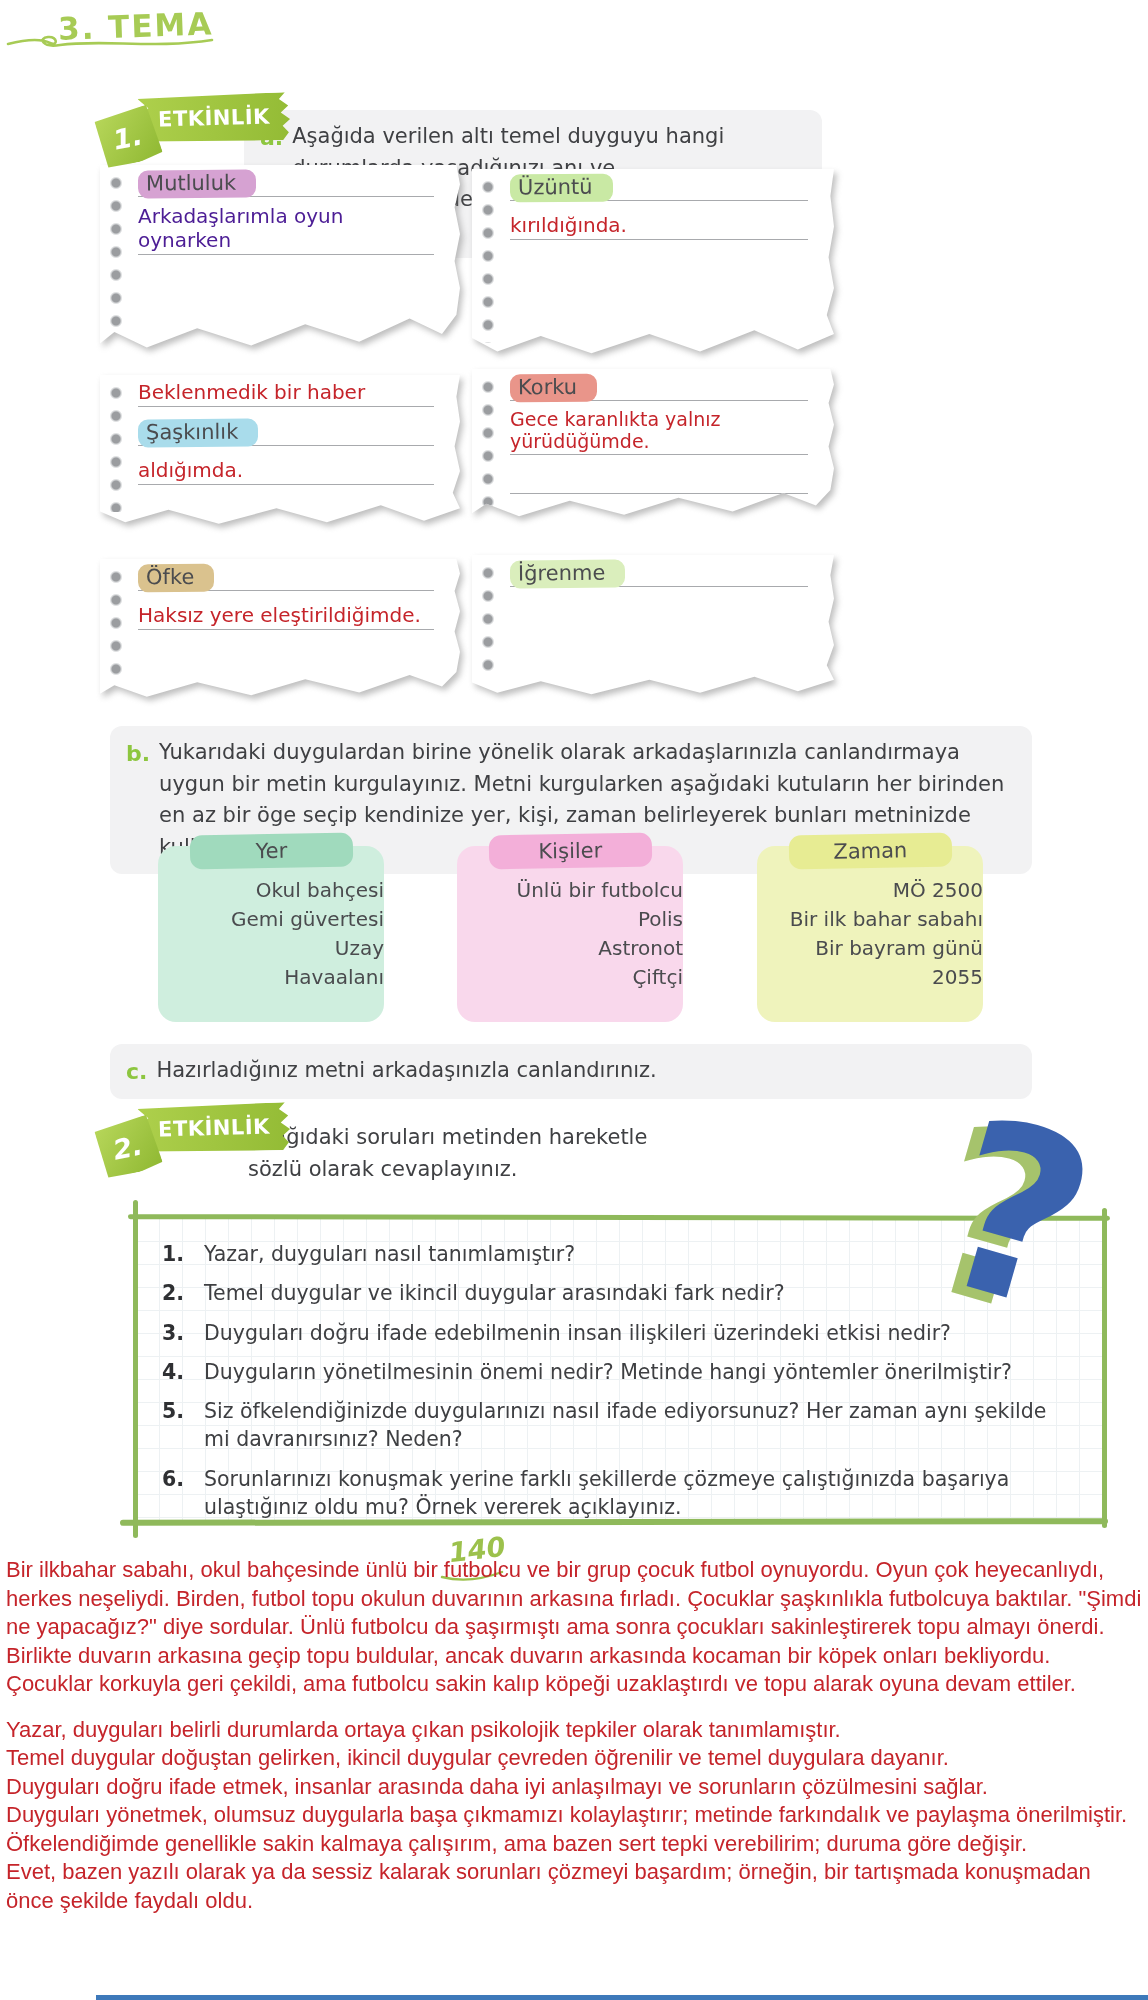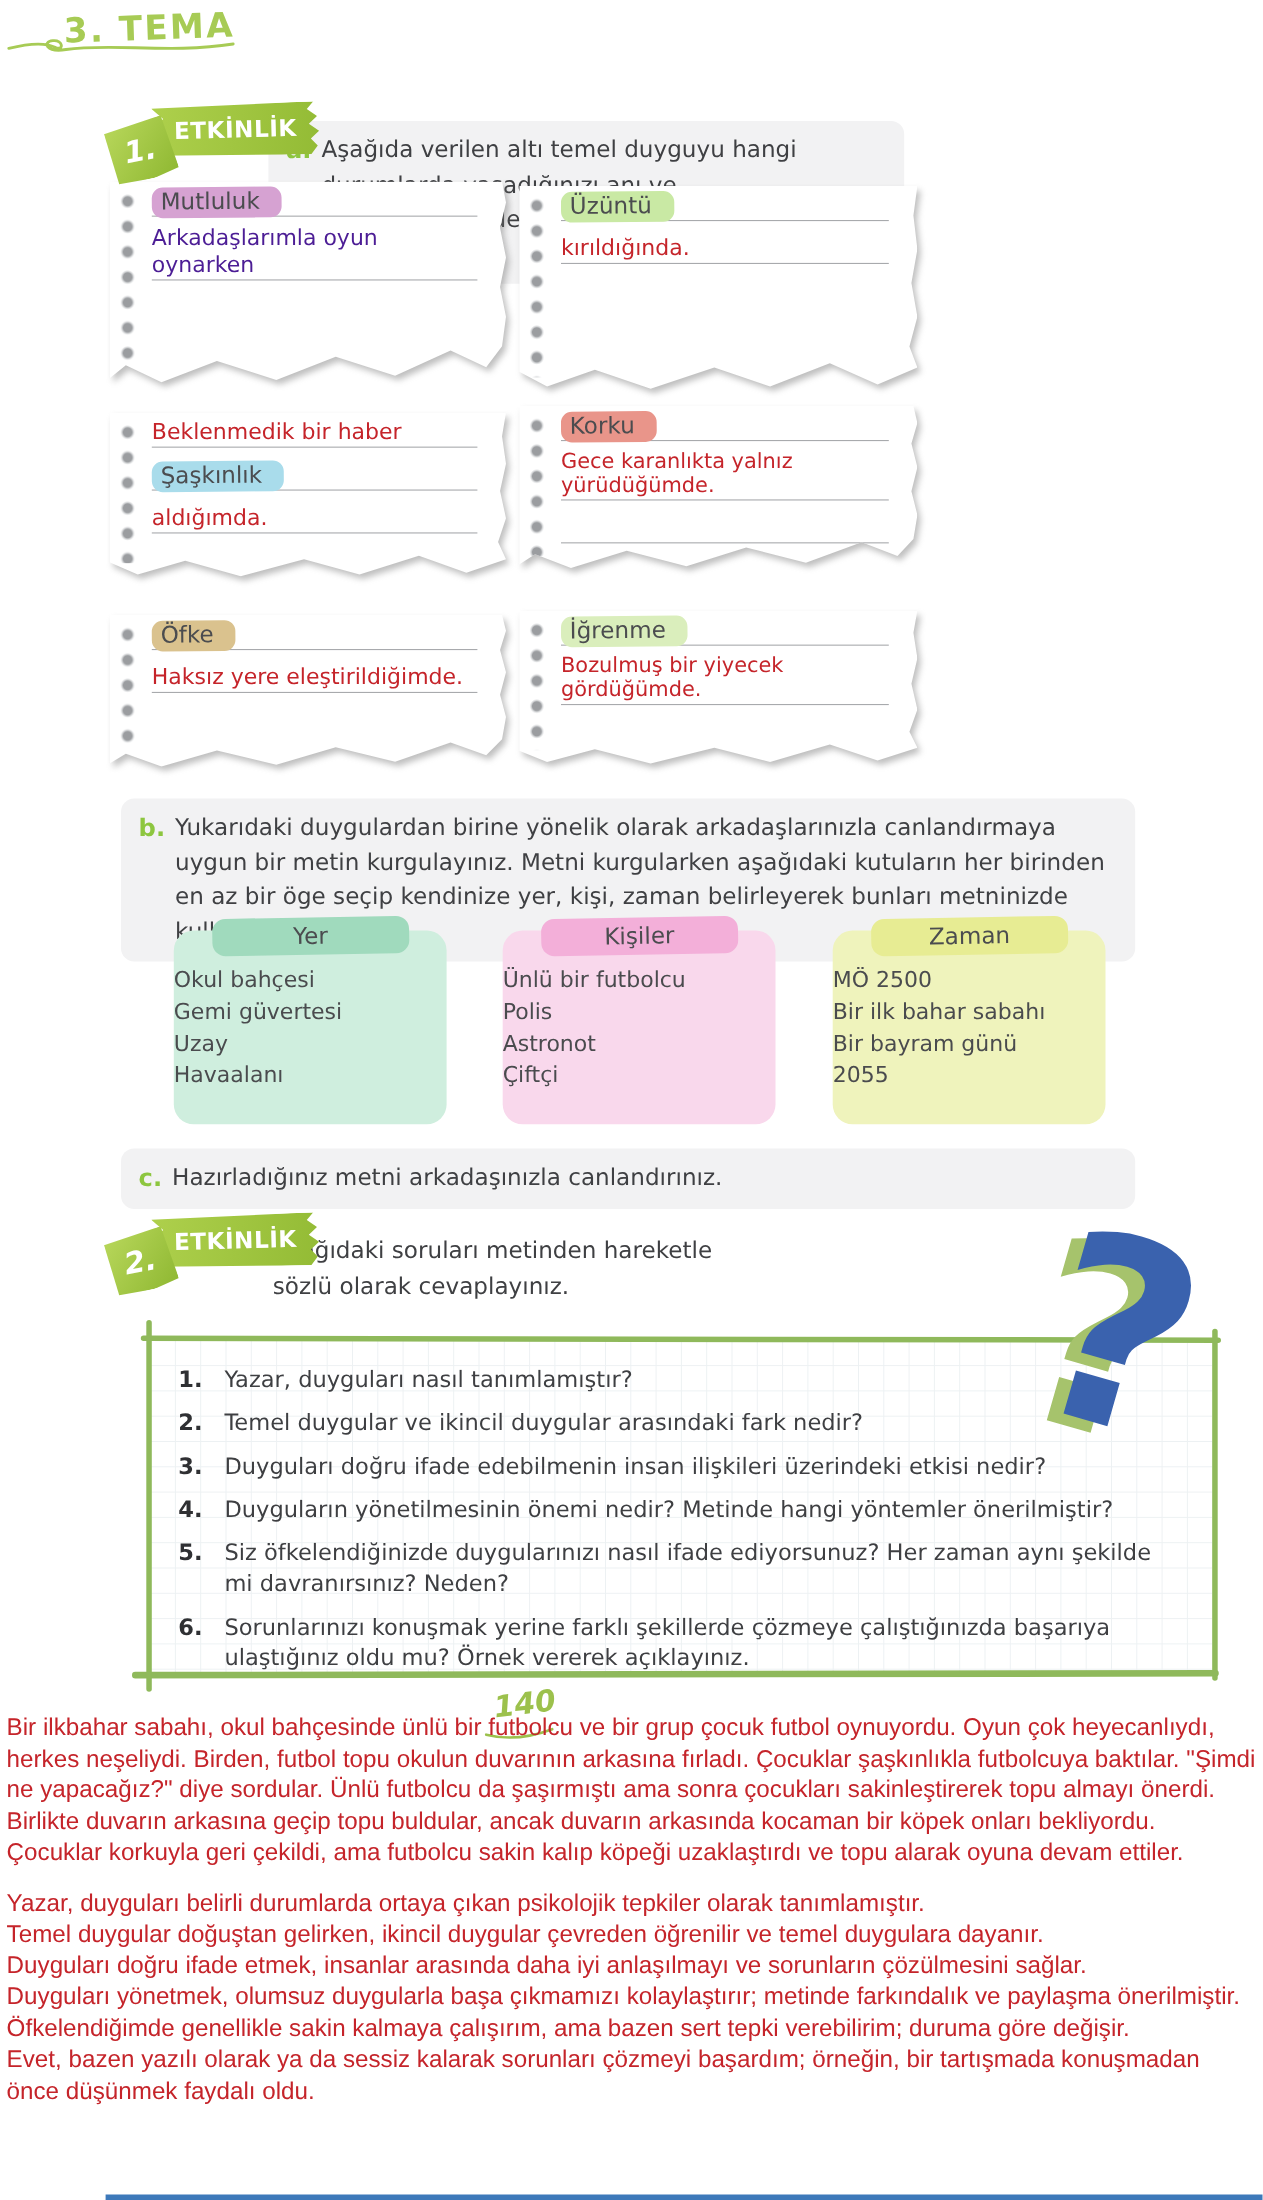--- a/index.html
+++ b/index.html
@@ -39,21 +39,21 @@
         background-size:16px 23px;background-repeat:repeat-y;}
   .cline{margin:7px 26px 0 38px;border-bottom:1.6px solid #a8aaad;min-height:29px;font-size:20px;
         display:flex;align-items:flex-end;padding-bottom:2px;color:#c5242a;}
   .cline.gray{color:#4c1d95;}
   .hl{display:inline-block;padding:1px 20px 3px 8px;border-radius:10px;color:#4b4c4f;font-size:21px;
         transform:rotate(-.5deg);margin-bottom:-4px;}
   .hl1{background:#d6a2d2;}.hl2{background:#c9e9a4;}.hl3{background:#a9dceb;}
   .hl4{background:#e9958a;}.hl5{background:#dac28e;}.hl6{background:#daeebc;}
 
   
-  .cbox{position:absolute;top:846px;width:248px;height:176px;border-radius:18px;text-align:left;}
+  .cbox{position:absolute;top:846px;width:226px;height:176px;border-radius:18px;text-align:right;}
   .cbox .bhead{position:relative;margin:-12px auto 8px;width:72%;height:34px;border-radius:12px;
         display:flex;align-items:center;justify-content:center;font-size:21px;color:#4b4c4f;
         transform:rotate(-1deg);}
   .bitem{font-size:20px;color:#4a4b4e;line-height:29px;}
   .box-yer{background:#cfeede;}  .box-yer .bhead{background:#a0dabd;}
   .box-kisiler{background:#f9d8ec;} .box-kisiler .bhead{background:#f3afd9;}
   .box-zaman{background:#eff3bc;} .box-zaman .bhead{background:#e7ec93;}
 
   
   .instr2{position:absolute;left:248px;top:1122px;width:445px;font-size:21px;color:#3f4043;line-height:1.5;}
@@ -158,21 +158,20 @@
       <div class="cline">Haksız yere eleştirildiğimde.</div>
     </div>
   </div>
 
   <div class="cardwrap" style="left:472px;top:548px;width:362px;height:145px;">
     <div class="card torn-b">
       <div class="spiral"></div>
       <div class="cline">
           <span class="hl hl6">İğrenme</span>
         </div>
-      <div class="cline" style="font-size:19px;">Bozulmuş bir yiyecek gördüğümde.</div>
     </div>
   </div>
 
   <div class="instr" style="left:110px;top:726px;width:890px;">
     <span class="letter">b.</span>
     <span>Yukarıdaki duygulardan birine yönelik olarak arkadaşlarınızla canlandırmaya uygun bir metin kurgulayınız. Metni kurgularken aşağıdaki kutuların her birinden en az bir öge seçip kendinize yer, kişi, zaman belirleyerek bunları metninizde kullanınız.</span>
   </div>
 
   <div class="cbox box-yer" style="left:158px;">
     <div class="bhead">Yer</div>
@@ -249,18 +248,18 @@
     <path d="M2 9 Q 30 16 62 4" fill="none" stroke="#9cc14c" stroke-width="2.4" stroke-linecap="round"></path>
   </svg>
 
   <div class="hand">
     <p class="story">Bir ilkbahar sabahı, okul bahçesinde ünlü bir futbolcu ve bir grup çocuk futbol oynuyordu. Oyun çok heyecanlıydı, herkes neşeliydi. Birden, futbol topu okulun duvarının arkasına fırladı. Çocuklar şaşkınlıkla futbolcuya baktılar. "Şimdi ne yapacağız?" diye sordular. Ünlü futbolcu da şaşırmıştı ama sonra çocukları sakinleştirerek topu almayı önerdi. Birlikte duvarın arkasına geçip topu buldular, ancak duvarın arkasında kocaman bir köpek onları bekliyordu. Çocuklar korkuyla geri çekildi, ama futbolcu sakin kalıp köpeği uzaklaştırdı ve topu alarak oyuna devam ettiler.</p>
     <p>Yazar, duyguları belirli durumlarda ortaya çıkan psikolojik tepkiler olarak tanımlamıştır.</p>
     <p>Temel duygular doğuştan gelirken, ikincil duygular çevreden öğrenilir ve temel duygulara dayanır.</p>
     <p>Duyguları doğru ifade etmek, insanlar arasında daha iyi anlaşılmayı ve sorunların çözülmesini sağlar.</p>
     <p>Duyguları yönetmek, olumsuz duygularla başa çıkmamızı kolaylaştırır; metinde farkındalık ve paylaşma önerilmiştir.</p>
     <p>Öfkelendiğimde genellikle sakin kalmaya çalışırım, ama bazen sert tepki verebilirim; duruma göre değişir.</p>
-    <p>Evet, bazen yazılı olarak ya da sessiz kalarak sorunları çözmeyi başardım; örneğin, bir tartışmada konuşmadan önce düşünmek faydalı oldu.</p>
+    <p>Evet, bazen yazılı olarak ya da sessiz kalarak sorunları çözmeyi başardım; örneğin, bir tartışmada konuşmadan önce şekilde faydalı oldu.</p>
   </div>
 
   <div class="bluebar"></div>
 
 </div>
 
 </body></html>

